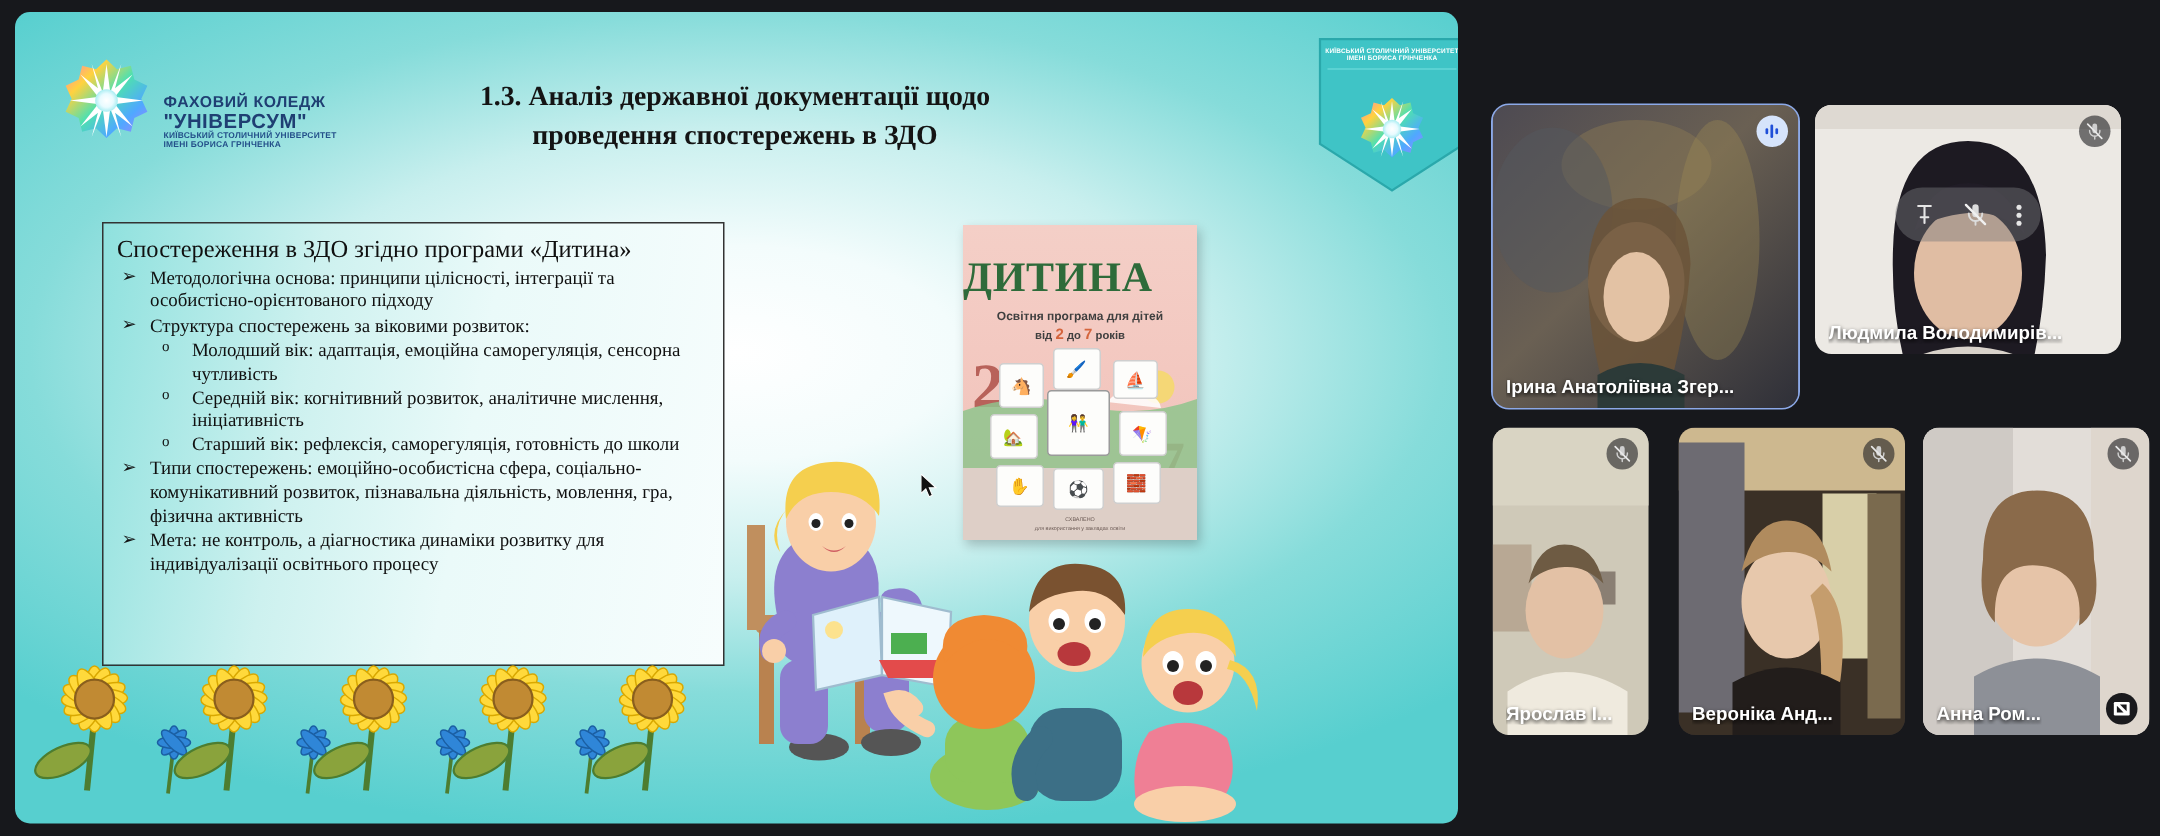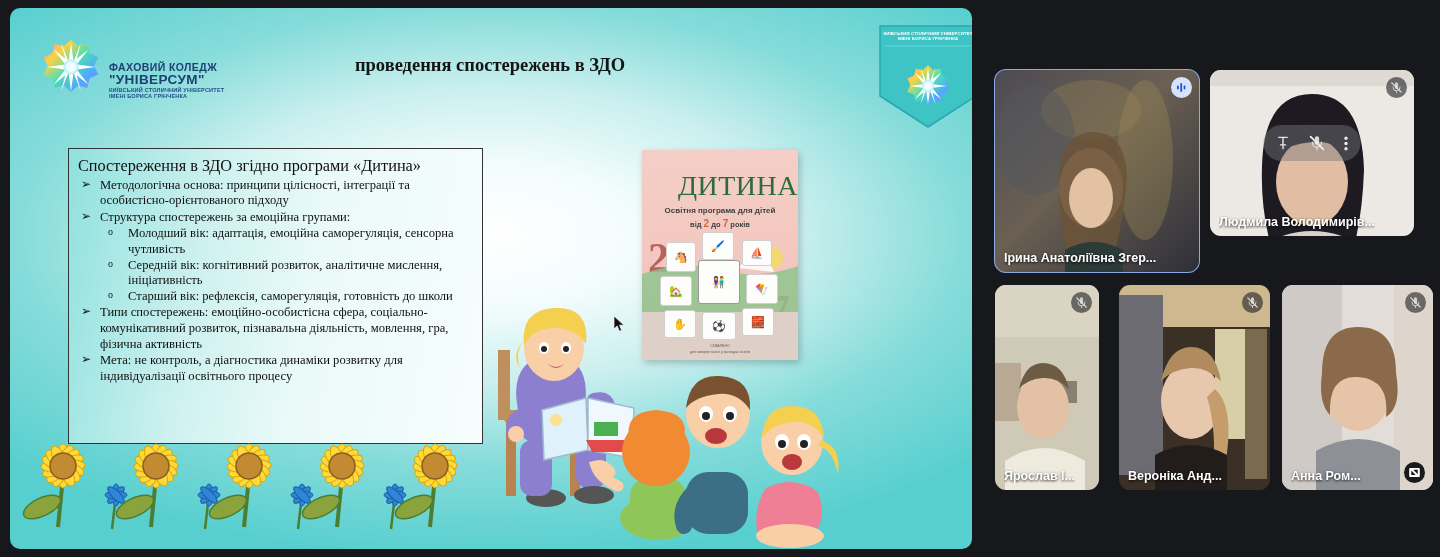--- a/index.html
+++ b/index.html
@@ -95,22 +95,22 @@
   
   .book {
     position: absolute; left: 632px; top: 142px;
     width: 156px; height: 210px;
     background: linear-gradient(180deg, #f4cfc7 0%, #f3c8c0 46%, #efc0b8 100%);
     box-shadow: 2px 3px 7px rgba(0,0,0,.22);
     overflow: hidden;
   }
   .book-title {
     position: absolute; top: 20px; left: 0; width: 100%;
-    text-align: right;
-    font-family: "Liberation Serif", serif; font-weight: normal;
+    text-align: left;
+    font-family: "Liberation Serif", serif; font-weight: bold;
     font-size: 28px; color: #2e6b3a; letter-spacing: .5px;
   }
   .book-sub {
     position: absolute; top: 56px; left: 0; width: 100%;
     text-align: center; font-size: 8px; font-weight: bold; color: #3f3f3f;
   }
   .book-sub2 {
     position: absolute; top: 68px; left: 0; width: 100%;
     text-align: center; font-size: 7.5px; font-weight: bold; color: #3f3f3f;
   }
@@ -244,28 +244,29 @@
             <circle cx="0" cy="0" r="14" fill="url(#core)"></circle>
           </g>
         </svg>
         <div class="shield-cap">
           <div>КИЇВСЬКИЙ СТОЛИЧНИЙ УНІВЕРСИТЕТ</div>
           <div>ІМЕНІ БОРИСА ГРІНЧЕНКА</div>
         </div>
       </div>
 
       <div class="slide-title">
+        <div>1.3. Аналіз державної документації щодо</div>
         <div>проведення спостережень в ЗДО</div>
       </div>
 
       <div class="textbox">
         <div class="tb-head">Спостереження в ЗДО згідно програми «Дитина»</div>
         <ul class="lvl1" id="bullet-list">
             <li><span class="mk">➢</span><span>Методологічна основа: принципи цілісності, інтеграції та особистісно-орієнтованого підходу</span></li>
-            <li><span class="mk">➢</span><span>Структура спостережень за емоційна групами:</span><ul class="lvl2">
+            <li><span class="mk">➢</span><span>Структура спостережень за віковими розвиток:</span><ul class="lvl2">
                 <li><span class="mk2">o</span><span>Молодший вік: адаптація, емоційна саморегуляція, сенсорна чутливість</span></li>
                 <li><span class="mk2">o</span><span>Середній вік: когнітивний розвиток, аналітичне мислення, ініціативність</span></li>
                 <li><span class="mk2">o</span><span>Старший вік: рефлексія, саморегуляція, готовність до школи</span></li>
               </ul></li>
             <li><span class="mk">➢</span><span>Типи спостережень: емоційно-особистісна сфера, соціально-комунікативний розвиток, пізнавальна діяльність, мовлення, гра, фізична активність</span></li>
             <li><span class="mk">➢</span><span>Мета: не контроль, а діагностика динаміки розвитку для індивідуалізації освітнього процесу</span></li>
           </ul>
       </div>
 
       <div class="book">

